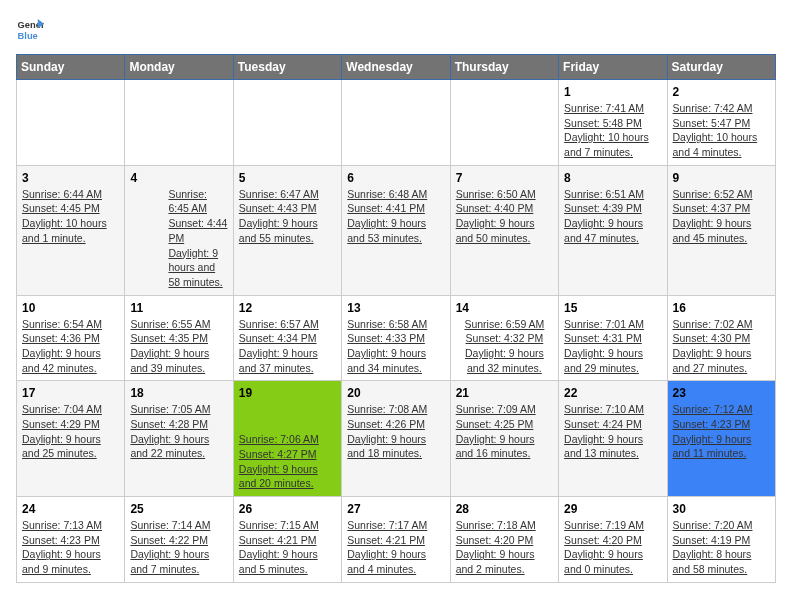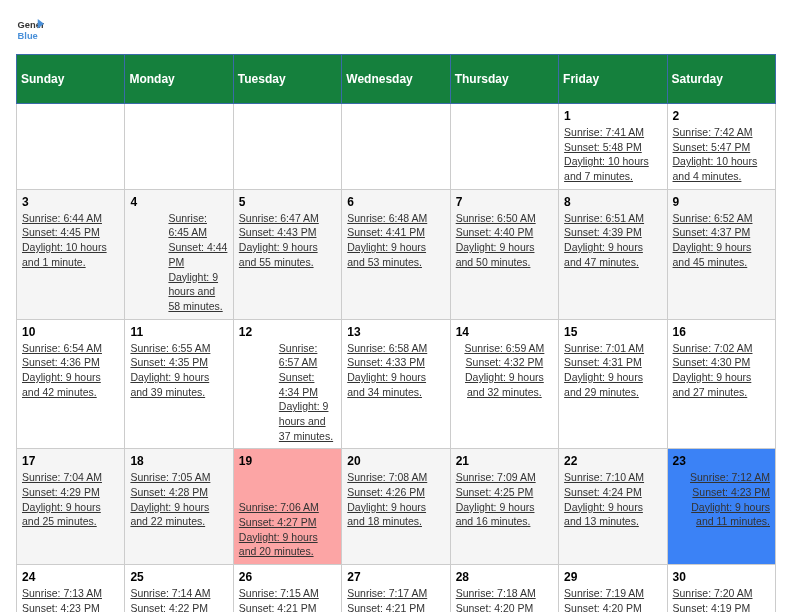--- a/index.html
+++ b/index.html
@@ -36,23 +36,23 @@
     .location {
       font-size: 14px;
       color: #444;
     }
     .calendar-table {
       width: 100%;
       border-collapse: collapse;
       font-size: 11px;
     }
     .calendar-table th {
-      background-color: #15803d;
+      background-color: #737373;
       color: #fff;
-      padding: 17px 4px;
+      padding: 5px 4px;
       text-align: left;
       font-size: 12px;
       font-weight: bold;
       border: 1px solid #3a6aa8;
     }
     .calendar-table td {
       vertical-align: top;
       padding: 5px 5px;
       border: 1px solid #ccc;
       background: #fff;
@@ -180,21 +180,21 @@
 Daylight: 9 hours and 42 minutes.</div>
         </td>
         <td>
           <span class="day-number">11</span>
           <div class="day-info" style="white-space: pre-line;">Sunrise: 6:55 AM
 Sunset: 4:35 PM
 Daylight: 9 hours and 39 minutes.</div>
         </td>
         <td>
           <span class="day-number">12</span>
-          <div class="day-info" style="white-space: pre-line; margin-left: 40px;">Sunrise: 6:57 AM
+          <div class="day-info" style="white-space: pre-line;">Sunrise: 6:57 AM
 Sunset: 4:34 PM
 Daylight: 9 hours and 37 minutes.</div>
         </td>
         <td>
           <span class="day-number">13</span>
           <div class="day-info" style="white-space: pre-line;">Sunrise: 6:58 AM
 Sunset: 4:33 PM
 Daylight: 9 hours and 34 minutes.</div>
         </td>
         <td>
@@ -222,21 +222,21 @@
           <div class="day-info" style="white-space: pre-line;">Sunrise: 7:04 AM
 Sunset: 4:29 PM
 Daylight: 9 hours and 25 minutes.</div>
         </td>
         <td style="background: rgb(245, 245, 245);">
           <span class="day-number">18</span>
           <div class="day-info" style="white-space: pre-line;">Sunrise: 7:05 AM
 Sunset: 4:28 PM
 Daylight: 9 hours and 22 minutes.</div>
         </td>
-        <td style="background: #fca5a5;">
+        <td style="background: #84cc16;">
           <span class="day-number">19</span>
           <div class="day-info" style="white-space: pre-line; margin-top: 32px;">Sunrise: 7:06 AM
 Sunset: 4:27 PM
 Daylight: 9 hours and 20 minutes.</div>
         </td>
         <td style="background: rgb(245, 245, 245);">
           <span class="day-number">20</span>
           <div class="day-info" style="white-space: pre-line;">Sunrise: 7:08 AM
 Sunset: 4:26 PM
 Daylight: 9 hours and 18 minutes.</div>
@@ -248,21 +248,21 @@
 Daylight: 9 hours and 16 minutes.</div>
         </td>
         <td style="background: rgb(245, 245, 245);">
           <span class="day-number">22</span>
           <div class="day-info" style="white-space: pre-line;">Sunrise: 7:10 AM
 Sunset: 4:24 PM
 Daylight: 9 hours and 13 minutes.</div>
         </td>
         <td style="background: #3b82f6;">
           <span class="day-number">23</span>
-          <div class="day-info" style="white-space: pre-line; text-align: right;">Sunrise: 7:12 AM
+          <div class="day-info" style="white-space: pre-line;">Sunrise: 7:12 AM
 Sunset: 4:23 PM
 Daylight: 9 hours and 11 minutes.</div>
         </td>
       </tr>
       <tr>
         <td>
           <span class="day-number">24</span>
           <div class="day-info" style="white-space: pre-line;">Sunrise: 7:13 AM
 Sunset: 4:23 PM
 Daylight: 9 hours and 9 minutes.</div>

